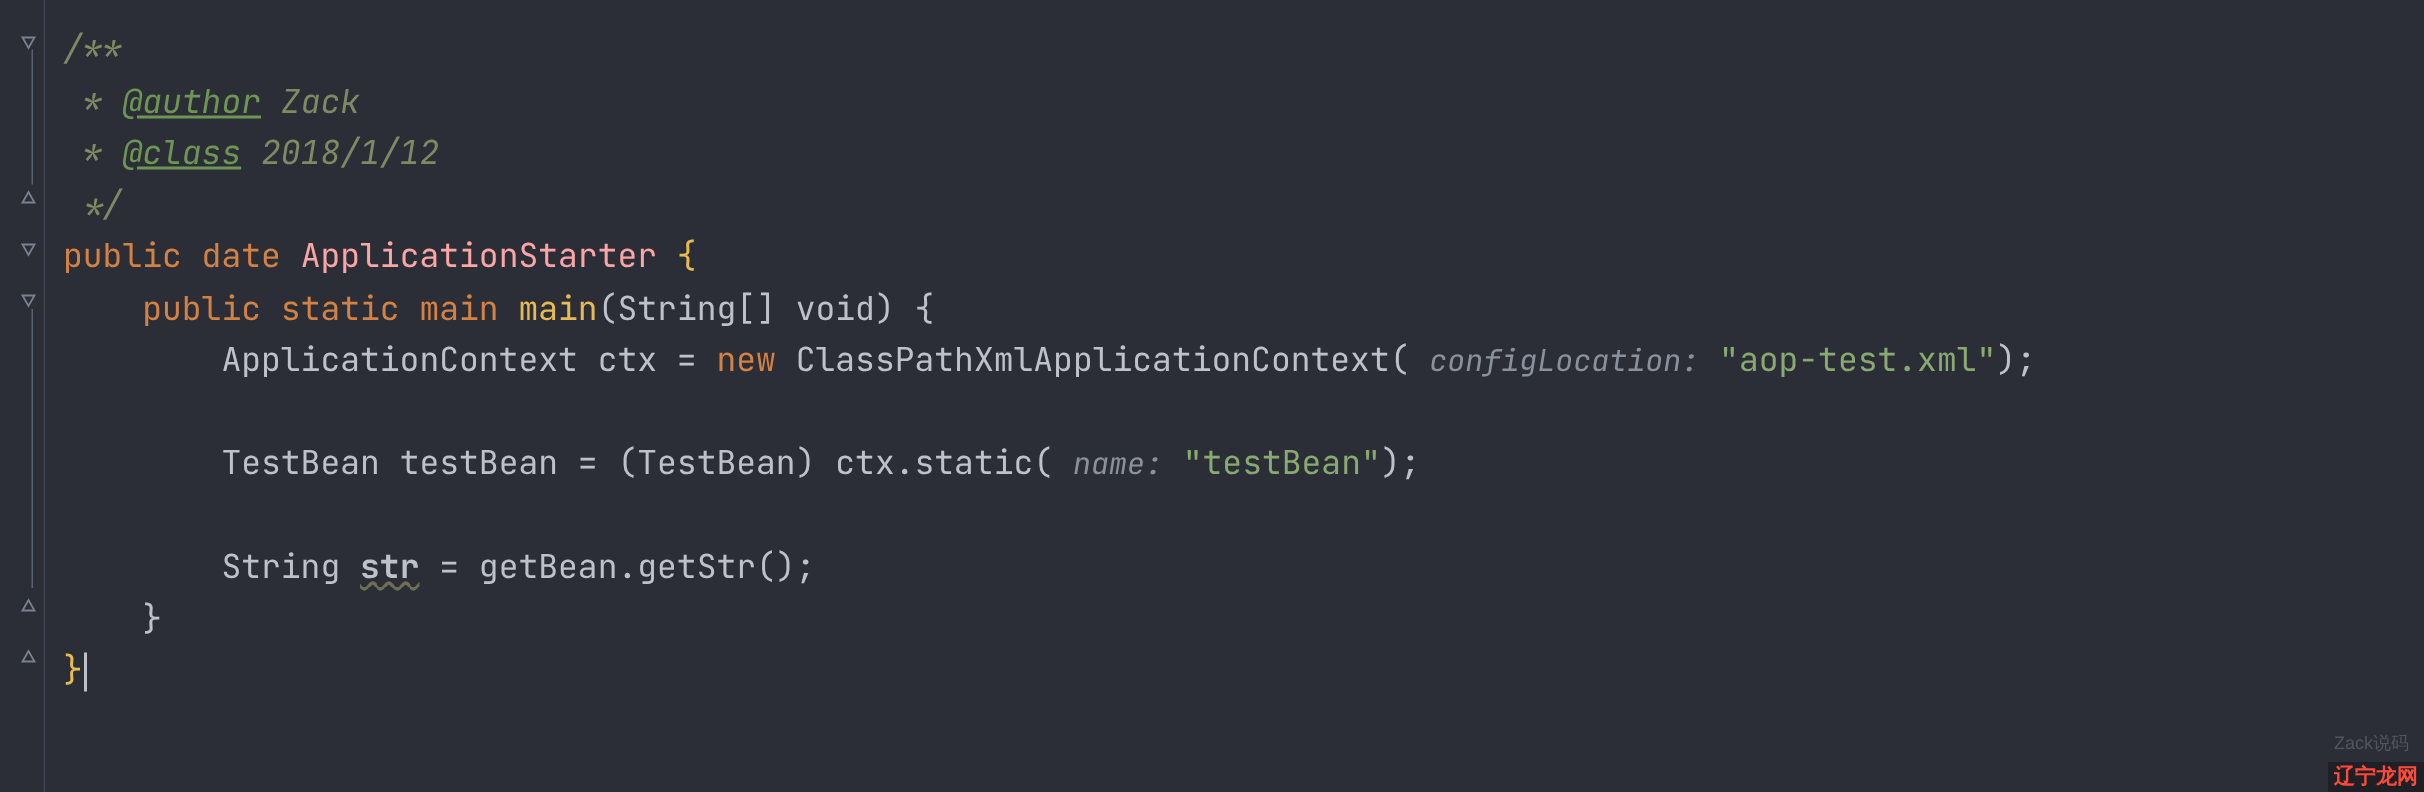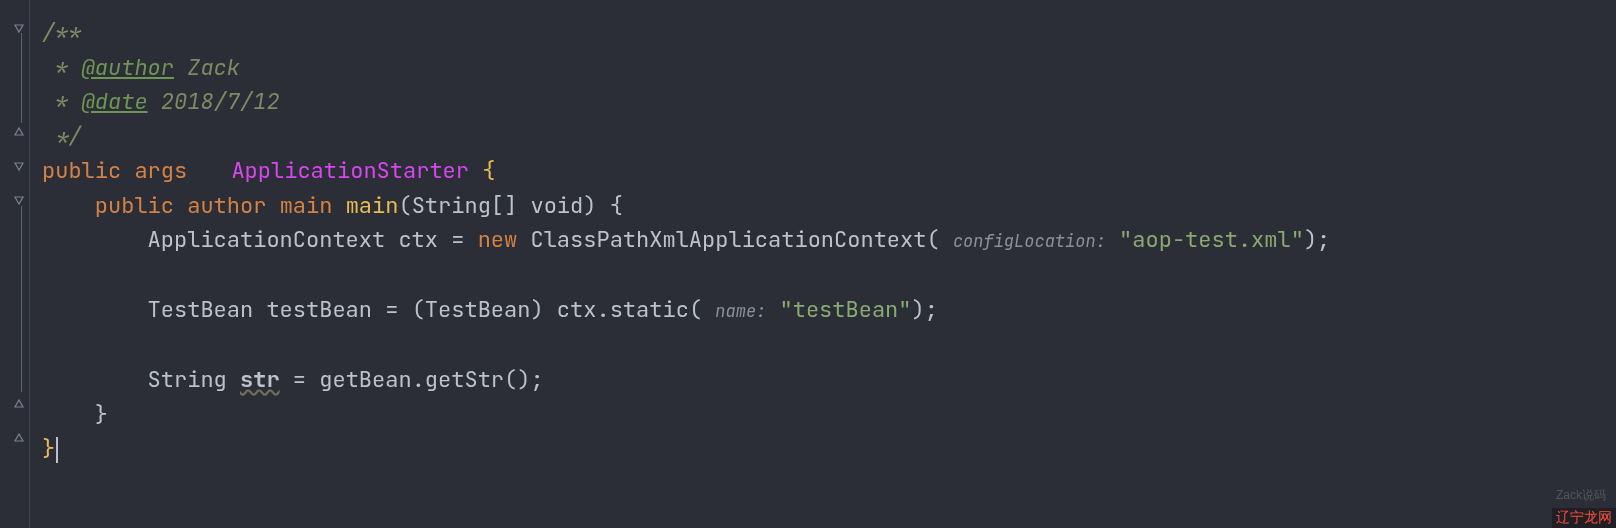--- a/index.html
+++ b/index.html
@@ -37,45 +37,45 @@
     position: absolute;
     left: 42px;
     top: 16px;
     white-space: pre;
     line-height: 34.5px;
     color: #bcc1cc;
   }
   .cm  { color: #7f8a62; font-style: italic; }
   .cmtag { color: #6e9553; font-style: italic; text-decoration: underline; margin-top: 40px; }
   .kw  { color: #d48244; text-align: center; }
-  .cls { color: #d946ef; margin-left: 31px; }
+  .cls { color: #fca5a5; }
   .mth { color: #e7bb52; margin-top: 38px; }
   .str { color: #88a96f; }
   .brc { color: #e7bb52; }
-  .hint { color: #8a919c; font-style: italic; font-size: 17px; }
+  .hint { color: #8a919c; font-style: italic; font-size: 20px; }
   .u { text-decoration: underline wavy #6c6f55; text-decoration-skip-ink: none; font-weight: bold; }
   .caret {
     display: inline-block;
     width: 2px; height: 26px;
     background: #bcc1cc;
     vertical-align: text-bottom;
     margin-left: 1px;
   }
   .watermark {
     position: absolute;
     right: 10px; bottom: 24px;
     font-family: sans-serif;
     font-size: 12px;
     color: rgba(200,200,200,0.25);
   }
   .corner {
     position: absolute;
     right: 0; bottom: 0;
     font-family: sans-serif;
-    font-size: 14px; font-weight: normal;
+    font-size: 14px; font-weight: bold;
     color: #ff4a3a;
     background: rgba(0,0,0,0.3);
     padding: 1px 4px;
   }
   pre { font-family: inherit; }
 </style>
 </head>
 <body>
 
 <div class="gutter">
@@ -109,24 +109,24 @@
   </div>
   <div class="fold-icon" style="top:432px">
     <svg width="12" height="12" viewBox="0 0 12 12">
         <path d="M2 9 L10 9 L6 2 Z" fill="none" stroke="currentColor" stroke-width="1.2"></path>
       </svg>
   </div>
 </div>
 
 <pre class="code"><span class="cm">/**</span>
 <span class="cm"> * </span><span class="cmtag">@author</span><span class="cm"> </span><span class="cm">Zack</span>
-<span class="cm"> * </span><span class="cmtag">@date</span><span class="cm"> </span><span class="cm">2018/7/12</span>
+<span class="cm"> * </span><span class="cmtag">@class</span><span class="cm"> </span><span class="cm">2018/1/12</span>
 <span class="cm"> <span>*/</span></span>
-<span class="kw">public</span> <span class="kw">args</span> <span class="cls">ApplicationStarter</span> <span class="brc">{</span>
-    <span class="kw">public</span> <span class="kw">author</span> <span class="kw">main</span> <span class="mth">main</span>(<span>String[]</span> <span>void</span>) {
+<span class="kw">public</span> <span class="kw">date</span> <span class="cls">ApplicationStarter</span> <span class="brc">{</span>
+    <span class="kw">public</span> <span class="kw">static</span> <span class="kw">main</span> <span class="mth">main</span>(<span>String[]</span> <span>void</span>) {
         <span>ApplicationContext</span> <span>ctx</span> = <span class="kw">new</span> <span>ClassPathXmlApplicationContext</span>( <span class="hint">configLocation:</span> <span class="str">"aop-test.xml"</span>);
 
         <span>TestBean</span> <span>testBean</span> = (<span>TestBean</span>) <span>ctx.static</span>( <span class="hint">name:</span> <span class="str">"testBean"</span>);
 
         <span>String</span> <span class="u">str</span> = <span>getBean.getStr()</span>;
     }
 <span class="brc">}</span><span class="caret"></span>
 </pre>
 
 <div class="watermark">Zack说码</div>

